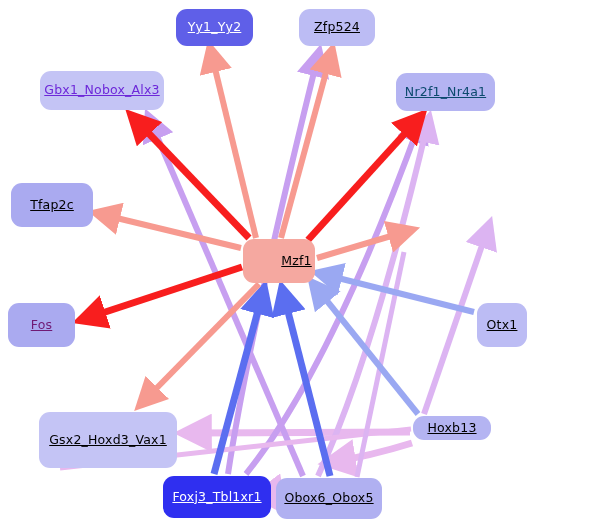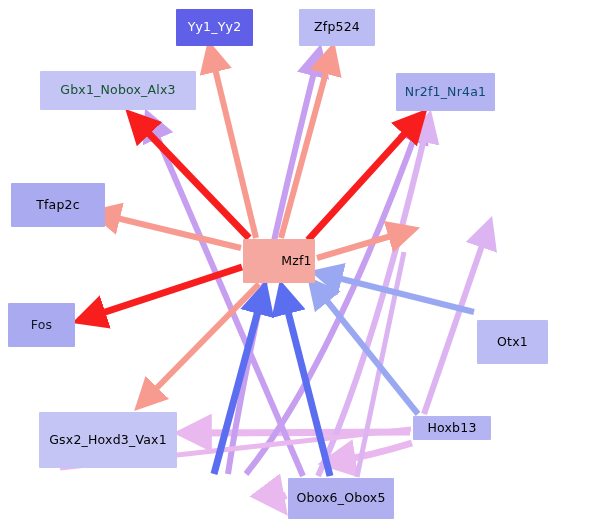--- a/index.html
+++ b/index.html
@@ -2,22 +2,22 @@
 <html><head>
 <meta charset="utf-8">
 <style>
   html,body{margin:0;padding:0;background:#ffffff;}
   body{width:613px;height:527px;overflow:hidden;
        font-family:"DejaVu Sans","Liberation Sans",sans-serif;}
   #graph{position:relative;width:613px;height:527px;background:#fff;}
   svg#edges{position:absolute;left:0;top:0;width:613px;height:527px;}
   .node{position:absolute;box-sizing:border-box;
         display:flex;align-items:center;justify-content:center;
-        border-radius:1px;white-space:nowrap;
-        font-size:12.5px;line-height:1;letter-spacing:.2px;}
+        border-radius:11px;white-space:nowrap;
+        font-size:12.5px;line-height:1;letter-spacing:.2px;text-decoration:underline;}
 </style>
 </head>
 <body>
 
 <div id="graph">
   <svg id="edges" viewBox="0 0 613 527" xmlns="http://www.w3.org/2000/svg">
     <defs>
       <marker id="ah-red-strong" markerWidth="5" markerHeight="5" refX="3.2" refY="2.5" orient="auto" markerUnits="strokeWidth">
         <path d="M0,0 L5,2.5 L0,5 z" fill="#f81e1e"></path>
       </marker>
@@ -79,32 +79,33 @@
       <path d="M249,238 L134,118" fill="none" stroke="#f81e1e" stroke-width="7" marker-end="url(#ah-red-strong)"></path>
       <path d="M308,240 L419,118" fill="none" stroke="#f81e1e" stroke-width="7" marker-end="url(#ah-red-strong)"></path>
       <path d="M242,267 L84,319" fill="none" stroke="#f81e1e" stroke-width="7" marker-end="url(#ah-red-strong)"></path>
     </g>
   </svg>
 
   <div class="node" style="left:176px;top:9px;width:77px;height:37px;background:#5f5fe8;color:#fff;">Yy1_Yy2</div>
 
   <div class="node" style="left:299px;top:9px;width:76px;height:37px;background:#bcbcf4;color:#000;text-align:center;">Zfp524</div>
 
-  <div class="node" style="left:40px;top:71px;width:156px;height:39px;background:#c4c4f5;color:#14532d;">Gbx1_Nobox_Alx3</div>
+  <div class="node" style="left:40px;top:71px;width:124px;height:39px;background:#c4c4f5;color:#6d28d9;">Gbx1_Nobox_Alx3</div>
 
   <div class="node" style="left:396px;top:73px;width:99px;height:38px;background:#b4b4f2;color:#0c4a6e;">Nr2f1_Nr4a1</div>
 
-  <div class="node" style="left:11px;top:183px;width:94px;height:44px;background:#aaaaf0;color:#000;">Tfap2c</div>
+  <div class="node" style="left:11px;top:183px;width:82px;height:44px;background:#aaaaf0;color:#000;">Tfap2c</div>
 
 
   <div class="node" style="left:243px;top:239px;width:72px;height:44px;background:#f5a8a0;color:#000;padding-left:35px;">Mzf1</div>
 
-  <div class="node" style="left:8px;top:303px;width:67px;height:44px;background:#aaaaf0;color:#0f172a;">Fos</div>
+  <div class="node" style="left:8px;top:303px;width:67px;height:44px;background:#aaaaf0;color:#701a75;">Fos</div>
 
-  <div class="node" style="left:477px;top:320px;width:71px;height:44px;background:#bcbcf4;color:#000;">Otx1</div>
+  <div class="node" style="left:477px;top:303px;width:50px;height:44px;background:#bcbcf4;color:#000;">Otx1</div>
 
   <div class="node" style="left:39px;top:412px;width:138px;height:56px;background:#c4c4f5;color:#000;">Gsx2_Hoxd3_Vax1</div>
 
   <div class="node" style="left:413px;top:416px;width:78px;height:24px;background:#b4b4f2;color:#000;">Hoxb13</div>
 
+  <div class="node" style="left:163px;top:476px;width:108px;height:42px;background:#2f2ff0;color:#fff;">Foxj3_Tbl1xr1</div>
 
-  <div class="node" style="left:288px;top:478px;width:106px;height:41px;background:#b0b0f1;color:#000;">Obox6_Obox5</div>
+  <div class="node" style="left:276px;top:478px;width:106px;height:41px;background:#b0b0f1;color:#000;">Obox6_Obox5</div>
 </div>
 
 </body></html>

